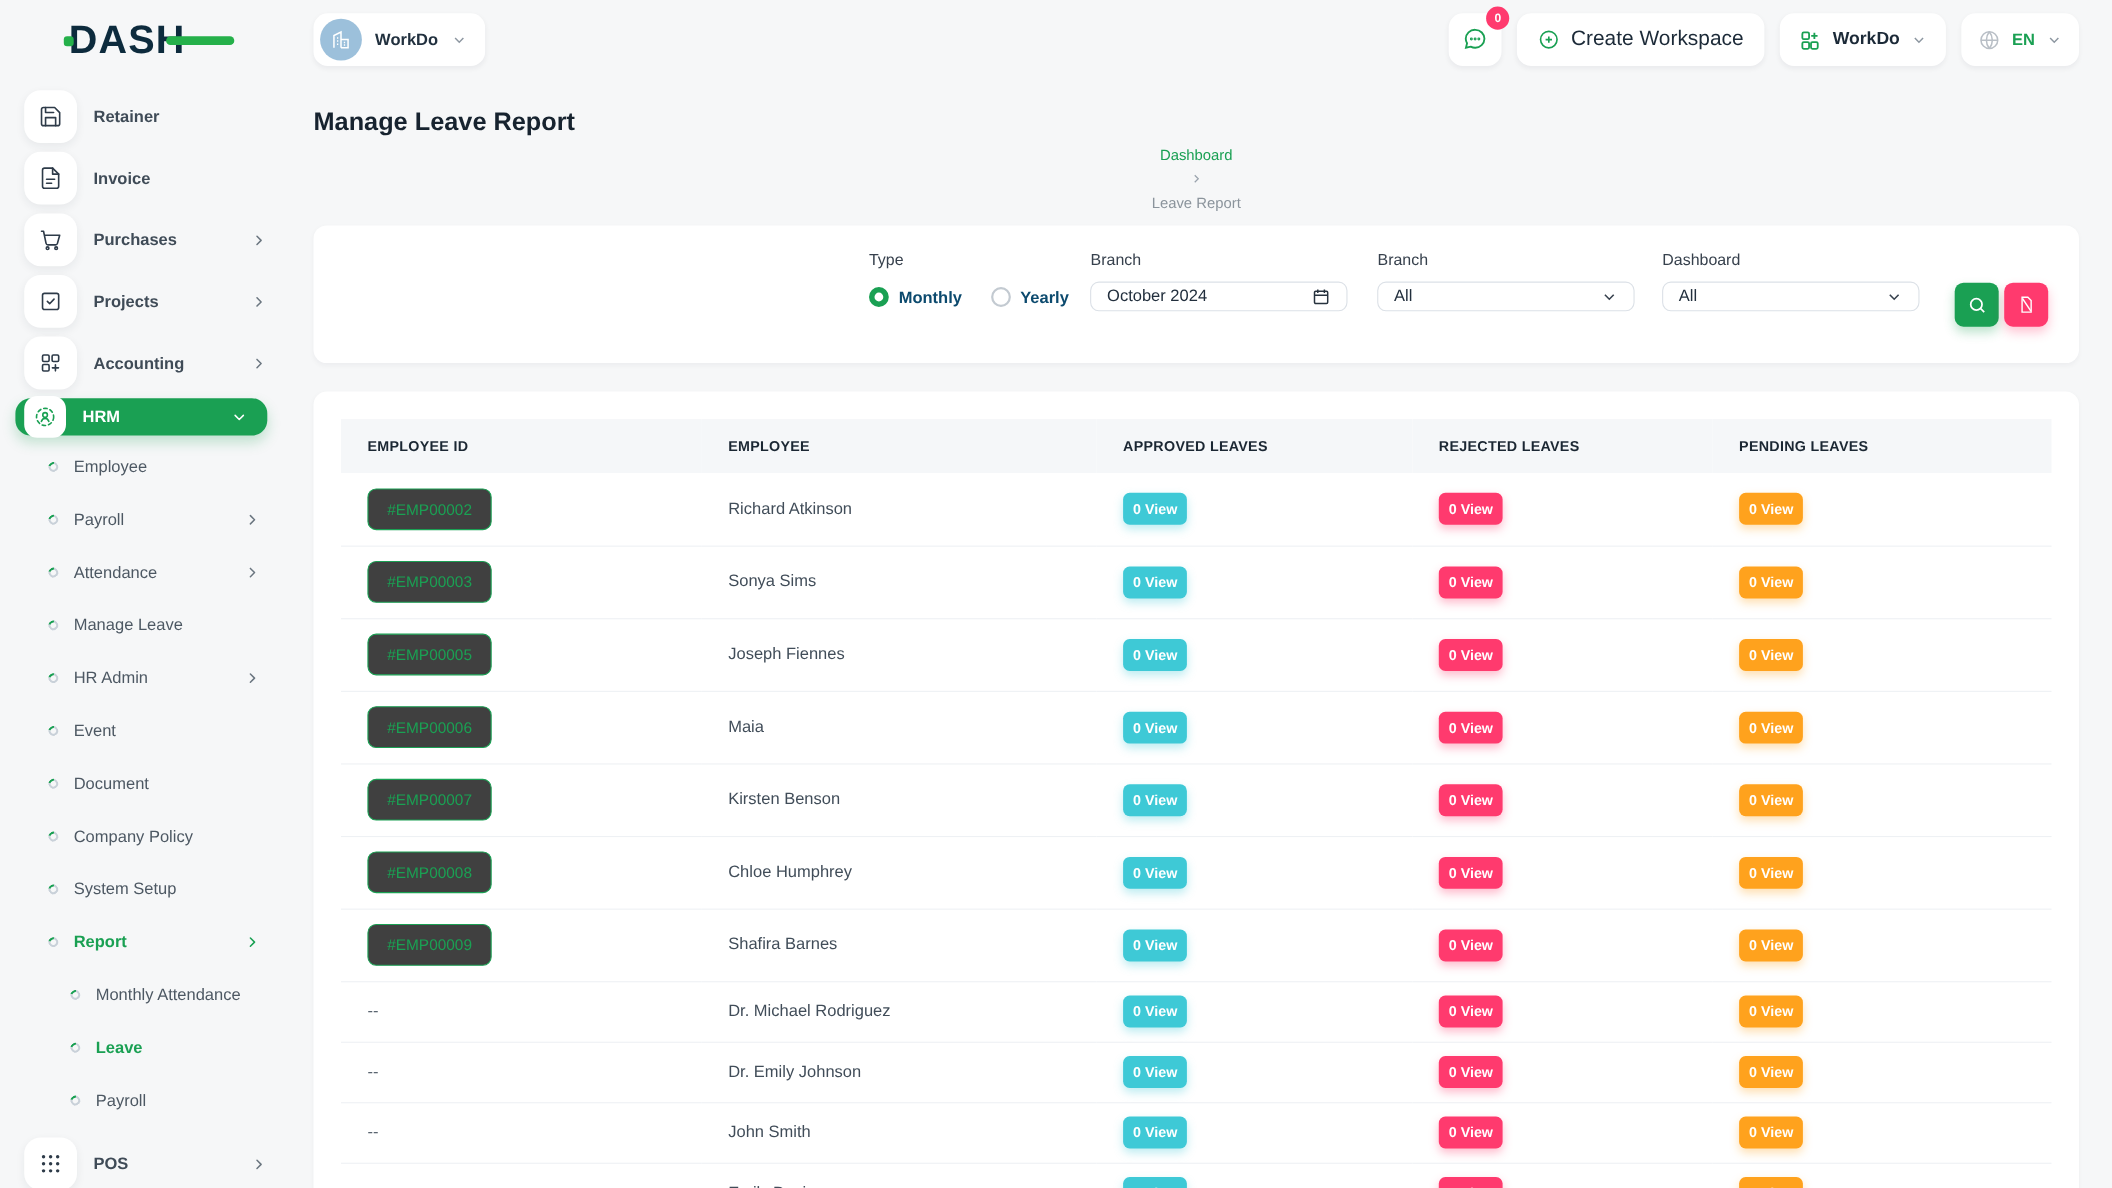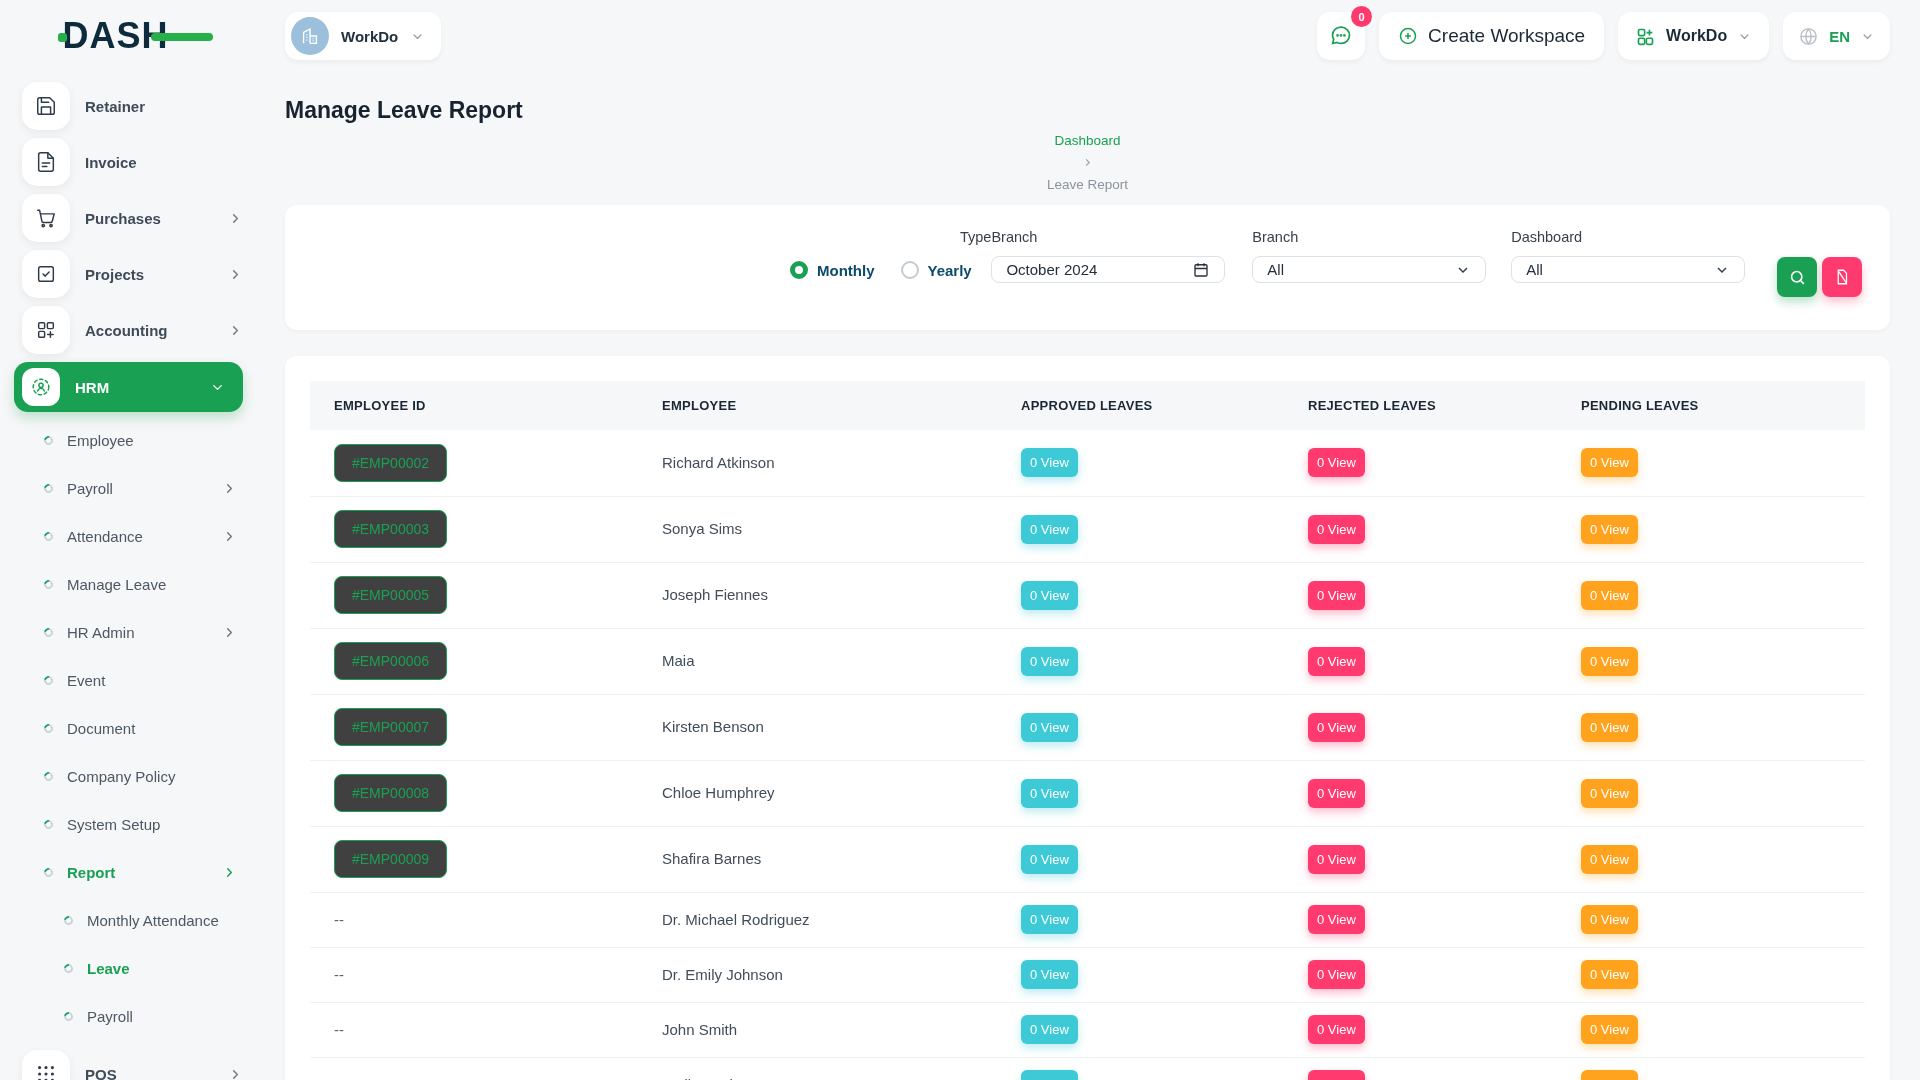--- a/index.html
+++ b/index.html
@@ -34,41 +34,41 @@
   .layout{display:flex;align-items:flex-start;}
   aside{flex:0 0 257px;padding:10px 0 0 0;}
   main{flex:1;padding:0 30px 0 28px;min-width:0;}
   
   .nav-item{display:flex;align-items:center;cursor:pointer;}
   .nav-main{height:48px;margin:0 14px 8px 22px;}
   .sq{width:48px;height:48px;border-radius:15px;background:#fff;box-shadow:0 3px 9px rgba(25,40,60,.07);
       display:flex;align-items:center;justify-content:center;flex:0 0 48px;}
   .nav-main .lbl{margin-left:15px;font-size:15px;font-weight:600;color:#3f4b57;}
   .nav-chev{margin-left:auto;display:flex;}
-  .nav-active-pill{background:var(--primary);border-radius:14px;margin:0 14px 14px 14px;height:50px;padding:0 18px 0 8px;box-shadow:0 6px 12px rgba(26,160,83,.25);}
+  .nav-active-pill{background:var(--primary);border-radius:14px;margin:0 14px 14px 14px;height:34px;padding:0 18px 0 8px;box-shadow:0 6px 12px rgba(26,160,83,.25);}
   .nav-active-pill .sq{width:38px;height:38px;border-radius:12px;box-shadow:none;flex:0 0 38px;}
   .nav-active-pill .lbl{margin-left:15px;font-size:15px;font-weight:700;color:#fff;}
   .nav-sub{height:28px;margin:0 20px 20px 44px;}
   .nav-sub .lbl{margin-left:14px;font-size:15px;font-weight:500;color:#4d5863;}
   .nav-sub2{height:28px;margin:0 20px 20px 64px;}
   .nav-sub2 .lbl{margin-left:14px;font-size:15px;font-weight:500;color:#4d5863;}
   .nav-item.is-active .lbl{color:var(--primary);font-weight:600;}
   .dot{width:9px;height:9px;border-radius:50%;border:2px solid #c9d1d9;border-top-color:var(--primary);transform:rotate(-35deg);flex:0 0 auto;}
   .nav-pos{margin-top:14px;}
   
   h1{font-size:23px;font-weight:700;color:#17232f;margin:25px 0 0;}
   .crumbs{margin-top:9px;display:flex;align-items:center;gap:9px;font-size:13.5px;flex-direction:column;}
   .crumb-home{color:var(--primary);cursor:pointer;}
   .crumb-sep{color:#9aa3ad;display:flex;}
   .crumb-cur{color:#8b949c;}
   
   .filter-card{margin-top:13px;background:#fff;border-radius:12px;height:125px;box-shadow:0 2px 5px rgba(16,24,40,.04);
     display:flex;align-items:flex-start;padding:24px 28px 0 505px;}
   .fgroup .flabel{font-size:14.5px;color:#37414d;margin-bottom:11px;}
-  .g-type{width:205px;text-align:right;}
+  .g-type{width:205px;}
   .g-month{width:238px;margin-right:27px;}
   .g-branch{width:238px;margin-right:25px;}
   .g-dept{width:238px;margin-right:32px;}
   .radio-row{display:flex;align-items:center;gap:26px;margin-top:16px;}
   .radio-opt{display:flex;align-items:center;gap:9px;cursor:pointer;}
   .radio{width:18px;height:18px;border-radius:50%;background:#fff;flex:0 0 18px;}
   .radio.on{border:5.5px solid var(--primary);}
   .radio.off{border:2px solid #c3cad1;}
   .radio-lbl{font-size:15px;font-weight:700;color:#0c4a6e;}
   .control{height:27px;border:1px solid var(--border);border-radius:8px;display:flex;align-items:center;
@@ -84,21 +84,21 @@
   thead th{background:#f5f7f9;height:49px;font-size:13px;font-weight:700;color:#1b2733;text-align:left;
     padding:0 0 0 24px;letter-spacing:.02em;}
   tbody tr{border-top:1px solid #eef1f4;}
   tbody tr:first-child{border-top:none;}
   tr.tall{height:66px;} tr.short{height:55px;}
   td{padding-left:24px;vertical-align:middle;}
   .emp-pill{display:inline-block;border:1px solid var(--primary);color:var(--primary);border-radius:8px;
     padding:10px 17px;font-size:14px;font-weight:500;background:#404040;cursor:pointer;}
   .name{font-size:15px;color:#414d59;}
   .no-id{font-size:15px;color:#5a6570;}
-  .badge{display:inline-block;color:#fff;font-size:13px;font-weight:400;padding:7px 9px;border-radius:6px;cursor:pointer;text-align:right;}
+  .badge{display:inline-block;color:#fff;font-size:13px;font-weight:700;padding:7px 9px;border-radius:6px;cursor:pointer;text-align:right;}
   .badge.approved{background:var(--info);box-shadow:0 4px 9px rgba(62,201,214,.35);}
   .badge.rejected{background:var(--danger);box-shadow:0 4px 9px rgba(255,58,110,.35);}
   .badge.pending{background:var(--warning);box-shadow:0 4px 9px rgba(255,162,29,.35);}
 </style>
 </head>
 <body>
 
 <header>
   <div class="logo-col">
     <div class="logo">DASH</div>

